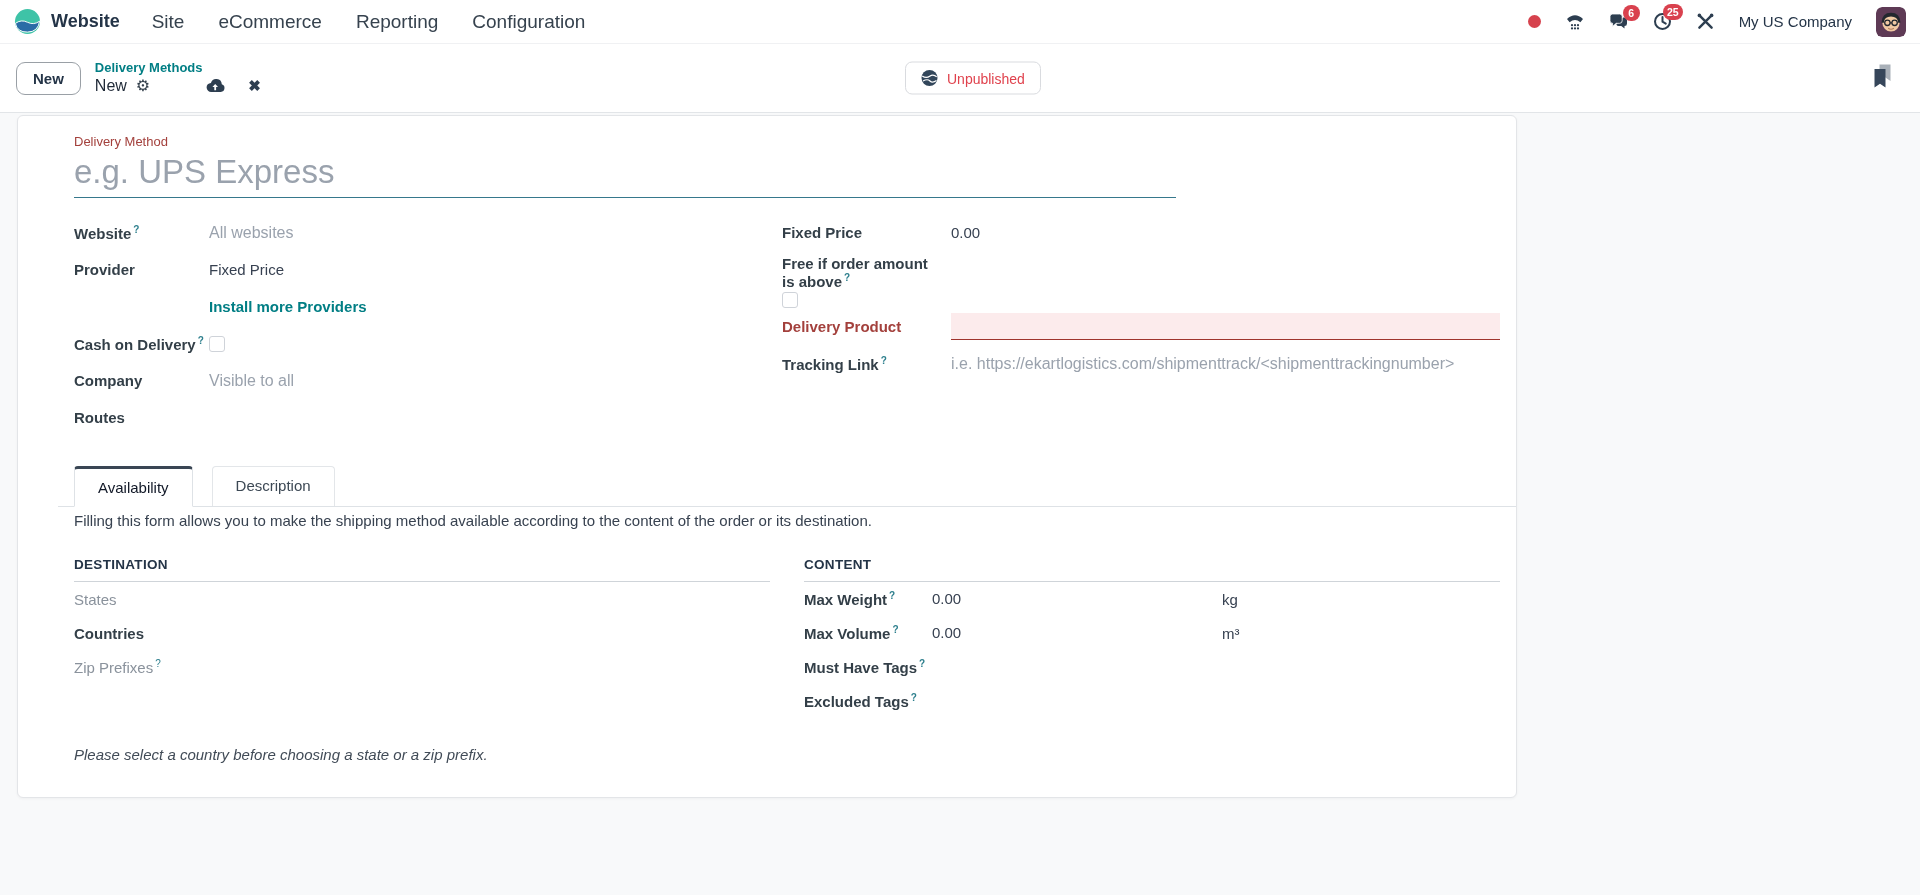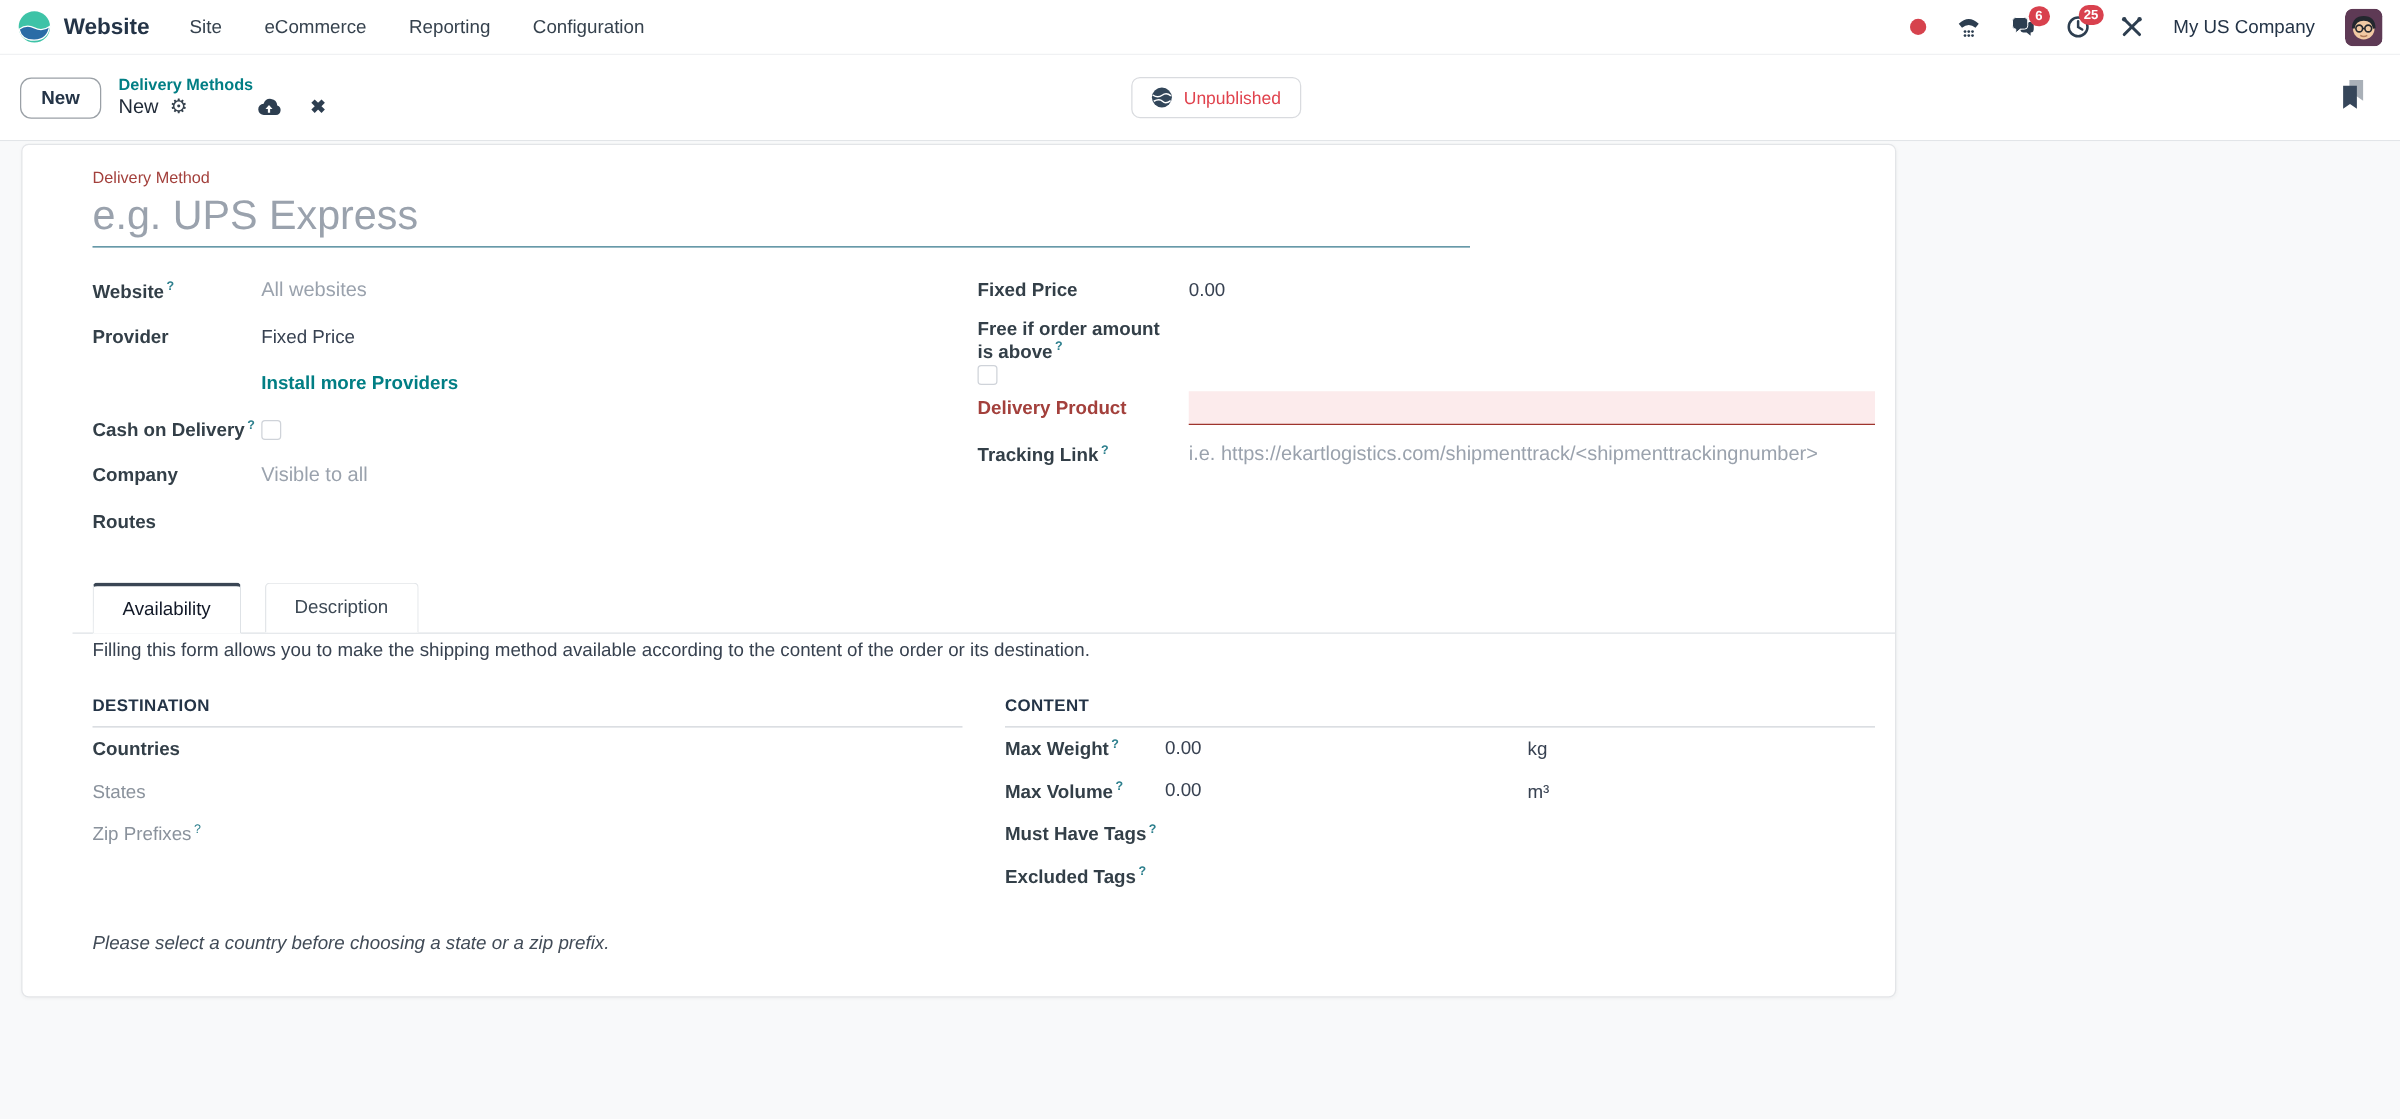--- a/index.html
+++ b/index.html
@@ -4,21 +4,21 @@
 <style>
   * { margin:0; padding:0; box-sizing:border-box; }
   html,body { width:1920px; height:895px; overflow:hidden; }
   body { font-family:"Liberation Sans", sans-serif; background:#f8f9fa; color:#374151; }
 
   
   .topbar { height:44px; background:#fff; display:flex; align-items:center; padding:0 14px; border-bottom:1px solid #f0f1f3; }
   .brand { display:flex; align-items:center; gap:10px; cursor:pointer; }
   .app-name { font-size:18px; font-weight:600; color:#243447; }
   .topmenus { display:flex; align-items:center; gap:34px; margin-left:32px; }
-  .topmenu { font-size:15px; color:#36424e; cursor:pointer; }
+  .topmenu { font-size:19px; color:#36424e; cursor:pointer; }
   .systray { margin-left:auto; display:flex; align-items:center; gap:24px; }
   .tray-item { position:relative; display:flex; align-items:center; cursor:pointer; }
   .red-dot { width:13px; height:13px; border-radius:50%; background:#d6424d; }
   .badge { position:absolute; top:-8px; right:-11px; min-width:17px; height:16px; padding:0 4px;
            background:#d9414e; color:#fff; font-size:10.5px; font-weight:700; border-radius:9px;
            display:flex; align-items:center; justify-content:center; }
   .company-name { font-size:15px; color:#243447; }
   .avatar { width:30px; height:30px; border-radius:6px; overflow:hidden; display:block; }
 
   
@@ -262,25 +262,25 @@
       <span class="tab active">Availability</span>
       <span class="tab inactive">Description</span>
     </div>
 
     <p class="tab-intro">Filling this form allows you to make the shipping method available according to the content of the order or its destination.</p>
 
     <div class="sections">
       <div class="section">
         <div class="sec-header">DESTINATION</div>
         <div class="srow">
+          <span class="slabel wide muted">States</span>
+          <span class="empty-control"></span>
+        </div>
+        <div class="srow">
           <span class="slabel wide">Countries</span>
-          <span class="empty-control"></span>
-        </div>
-        <div class="srow">
-          <span class="slabel wide muted">States</span>
           <span class="empty-control"></span>
         </div>
         <div class="srow">
           <span class="slabel muted"><span>Zip Prefixes</span><sup class="help">?</sup></span>
           <span class="empty-control"></span>
         </div>
       </div>
 
       <div class="section">
         <div class="sec-header">CONTENT</div>

